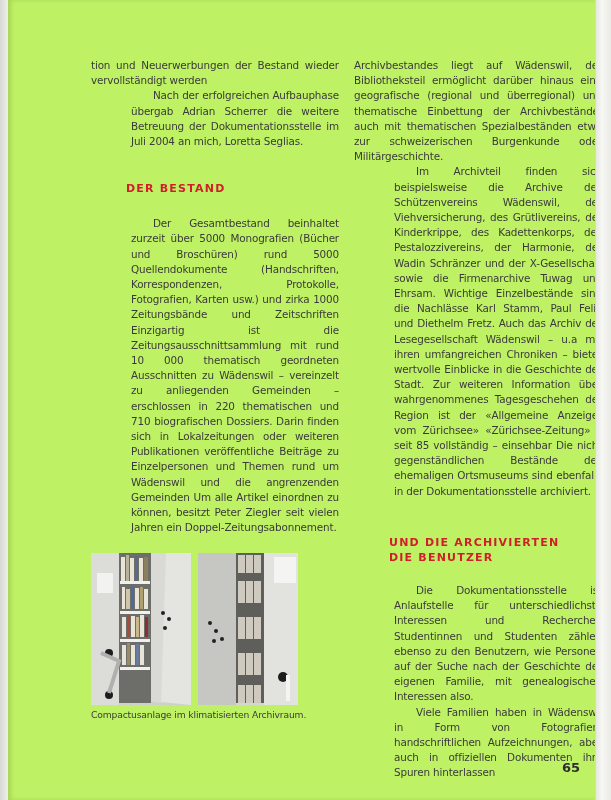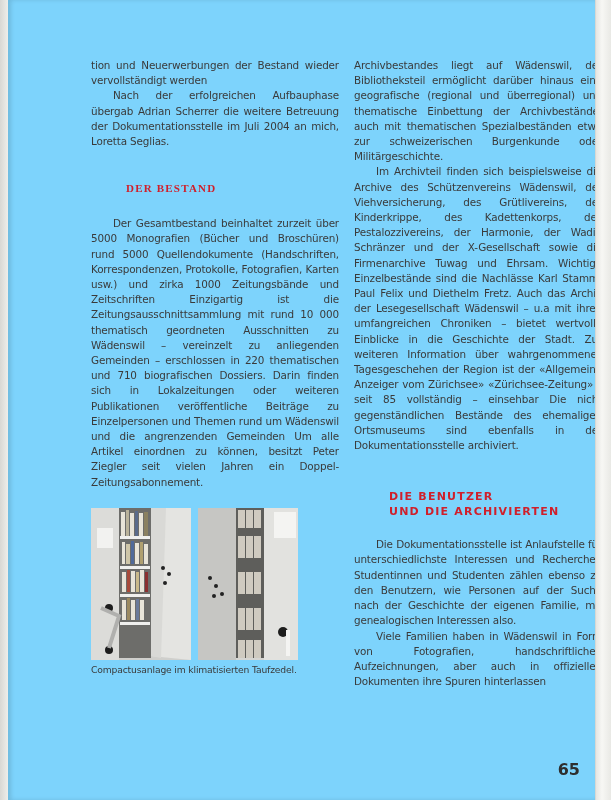--- a/index.html
+++ b/index.html
@@ -4,62 +4,62 @@
   <style>
     html, body { margin: 0; padding: 0; }
     body {
       width: 611px; height: 800px; overflow: hidden;
       background: #f3f3ef;
       font-family: "DejaVu Sans", sans-serif;
       position: relative;
     }
     .page {
       position: absolute; left: 8px; top: 0; width: 588px; height: 800px;
-      background: #7dd3fc;
+      background: #bef264;
       box-shadow: inset 3px 0 4px rgba(0,0,0,0.12);
     }
     .page-edge {
       position: absolute; right: 0; top: 0; width: 15px; height: 800px;
       background: linear-gradient(to right, #e6e6e2, #f7f7f4 40%, #e9e9e5);
       border-left: 1px solid #d8d8d3;
     }
     .left-shadow {
       position: absolute; left: 0; top: 0; width: 8px; height: 800px;
       background: linear-gradient(to right, #d8d8d4, #eeeeea);
     }
     .col {
       position: absolute; top: 58px; width: 248px;
       font-size: 10.4px; line-height: 15.2px; color: #3a3a3a;
       letter-spacing: -0.15px;
     }
     .col-left { left: 83px; }
     .col-right { left: 346px; }
     .col p { margin: 0; text-align: justify; }
-    .col p.indent { text-indent: 22px; }
+    .col p.indent { text-indent: 22px; margin-left: 40px; }
     .heading {
       color: #d01f2a; font-weight: bold; font-size: 11px;
       letter-spacing: 1.2px; line-height: 15px;
       padding-left: 35px;
     }
-    .h-bestand { margin: 32px 0 20px 0; font-family: Liberation Serif, serif; }
+    .h-bestand { margin: 32px 0 20px 0; }
     .h-benutzer { margin: 36px 0 18px 0; }
     .photos {
       display: flex; gap: 7px; margin-top: 18px; height: 152px;
     }
     .photo {
       width: 100px; height: 152px; position: relative; overflow: hidden;
       background: linear-gradient(to right, #c9c9c6, #e2e2df);
     }
     .photo.p2 { width: 100px; }
     .caption {
       margin-top: 4px; font-size: 9.2px; line-height: 12.5px; color: #3a3a3a;
     }
     .page-number {
       position: absolute; left: 572px; top: 760px; transform: translateX(-100%);
-      font-size: 16px; font-weight: bold; color: #2e2e2e;
+      font-size: 13px; font-weight: bold; color: #2e2e2e;
     }
   </style>
 </head>
 <body>
 
 <div class="left-shadow"></div>
 <div class="page">
 
   <div class="col col-left">
     <p>tion und Neuerwerbungen der Bestand wieder vervollständigt werden</p>
@@ -141,29 +141,29 @@
           <rect x="76" y="4" width="22" height="26" fill="#f4f4f2"></rect>
           <circle cx="85" cy="124" r="5" fill="#1d1d1d"></circle>
           <rect x="88" y="122" width="4" height="26" fill="#f4f4f2"></rect>
           <circle cx="12" cy="70" r="2" fill="#222"></circle>
             <circle cx="18" cy="78" r="2" fill="#222"></circle>
             <circle cx="24" cy="86" r="2" fill="#222"></circle>
             <circle cx="16" cy="88" r="2" fill="#222"></circle>
         </svg>
       </div>
     </div>
-    <div class="caption">Compactusanlage im klimatisierten Taufzedel.</div>
+    <div class="caption">Compactusanlage im klimatisierten Archivraum.</div>
   </div>
 
   <div class="col col-right">
     <p>Archivbestandes liegt auf Wädenswil, der Bibliotheksteil ermöglicht darüber hinaus eine geografische (regional und überregional) und thematische Einbettung der Archivbestände, auch mit thematischen Spezialbeständen etwa zur schweizerischen Burgenkunde oder Militärgeschichte.</p>
     <p class="indent">Im Archivteil finden sich beispielsweise die Archive des Schützenvereins Wädenswil, der Viehversicherung, des Grütlivereins, der Kinderkrippe, des Kadettenkorps, des Pestalozzivereins, der Harmonie, der Wadin Schränzer und der X-Gesellschaft sowie die Firmenarchive Tuwag und Ehrsam. Wichtige Einzelbestände sind die Nachlässe Karl Stamm, Paul Felix und Diethelm Fretz. Auch das Archiv der Lesegesellschaft Wädenswil – u.a mit ihren umfangreichen Chroniken – bietet wertvolle Einblicke in die Geschichte der Stadt. Zur weiteren Information über wahrgenommenes Tagesgeschehen der Region ist der «Allgemeine Anzeiger vom Zürichsee» «Zürichsee-Zeitung» – seit 85 vollständig – einsehbar Die nicht gegenständlichen Bestände des ehemaligen Ortsmuseums sind ebenfalls in der Dokumentationsstelle archiviert.</p>
     <div class="heading h-benutzer">
+      <div>UND DIE ARCHIVIERTEN</div>
       <div>DIE BENUTZER</div>
-      <div>UND DIE ARCHIVIERTEN</div>
     </div>
     <p class="indent">Die Dokumentationsstelle ist Anlaufstelle für unterschiedlichste Interessen und Recherchen Studentinnen und Studenten zählen ebenso zu den Benutzern, wie Personen auf der Suche nach der Geschichte der eigenen Familie, mit genealogischen Interessen also.</p>
     <p class="indent">Viele Familien haben in Wädenswil in Form von Fotografien, handschriftlichen Aufzeichnungen, aber auch in offiziellen Dokumenten ihre Spuren hinterlassen</p>
   </div>
 
   <div class="page-number">65</div>
 </div>
 <div class="page-edge"></div>
 
 </body></html>

